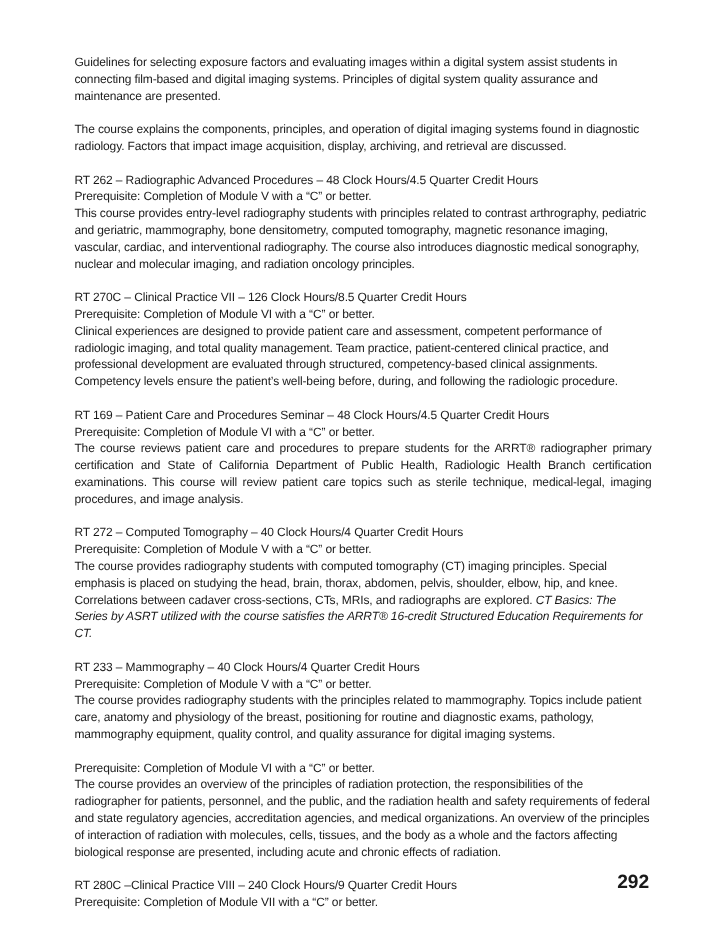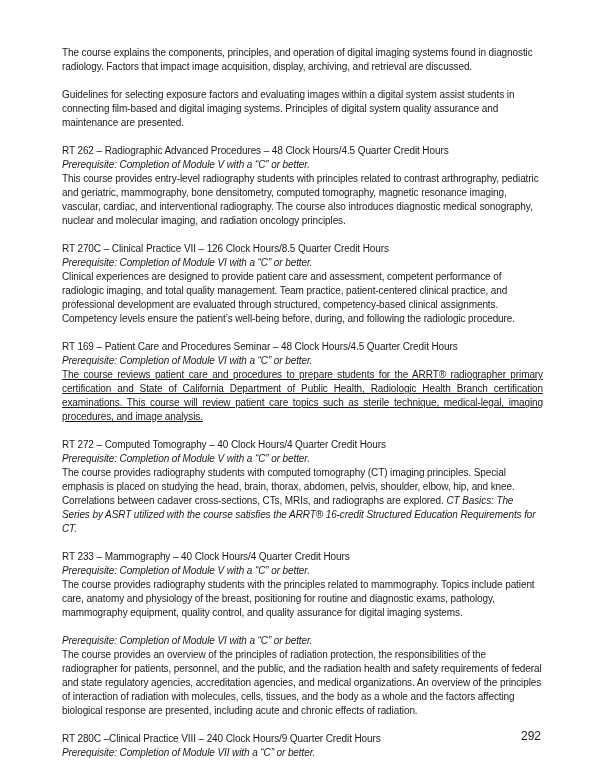--- a/index.html
+++ b/index.html
@@ -19,38 +19,39 @@
   }
   .page p, .page h2 {
     font-size: 10px;
     line-height: 14px;
     letter-spacing: -0.1px;
     font-weight: normal;
   }
   .para { margin-bottom: 14px; }
   .course { margin-bottom: 14px; }
   .course-title { font-weight: bold; }
-  .prereq { font-style: italic; }
-  .justify { text-align: justify; text-decoration: underline; }
+  .prereq { }
+  .justify { text-align: justify; }
   .italic { font-style: italic; }
   .page-number {
     position: absolute;
     top: 729px;
     right: 59px;
-    font-size: 12px;
+    font-size: 16px;
     line-height: 14px;
+    font-weight: bold;
   }
 </style>
 </head>
 <body>
 
 <div class="page">
 
+  <p class="para">Guidelines for selecting exposure factors and evaluating images within a digital system assist students in connecting film-based and digital imaging systems. Principles of digital system quality assurance and maintenance are presented.</p>
   <p class="para">The course explains the components, principles, and operation of digital imaging systems found in diagnostic radiology. Factors that impact image acquisition, display, archiving, and retrieval are discussed.</p>
-  <p class="para">Guidelines for selecting exposure factors and evaluating images within a digital system assist students in connecting film-based and digital imaging systems. Principles of digital system quality assurance and maintenance are presented.</p>
 
   <section class="course">
     <h2 class="course-title">RT 262 – Radiographic Advanced Procedures – 48 Clock Hours/4.5 Quarter Credit Hours</h2>
     <p class="prereq">Prerequisite: Completion of Module V with a “C” or better.</p>
     <p class="desc">This course provides entry-level radiography students with principles related to contrast arthrography, pediatric and geriatric, mammography, bone densitometry, computed tomography, magnetic resonance imaging, vascular, cardiac, and interventional radiography. The course also introduces diagnostic medical sonography, nuclear and molecular imaging, and radiation oncology principles.</p>
   </section>
 
   <section class="course">
     <h2 class="course-title">RT 270C – Clinical Practice VII – 126 Clock Hours/8.5 Quarter Credit Hours</h2>
     <p class="prereq">Prerequisite: Completion of Module VI with a “C” or better.</p>

